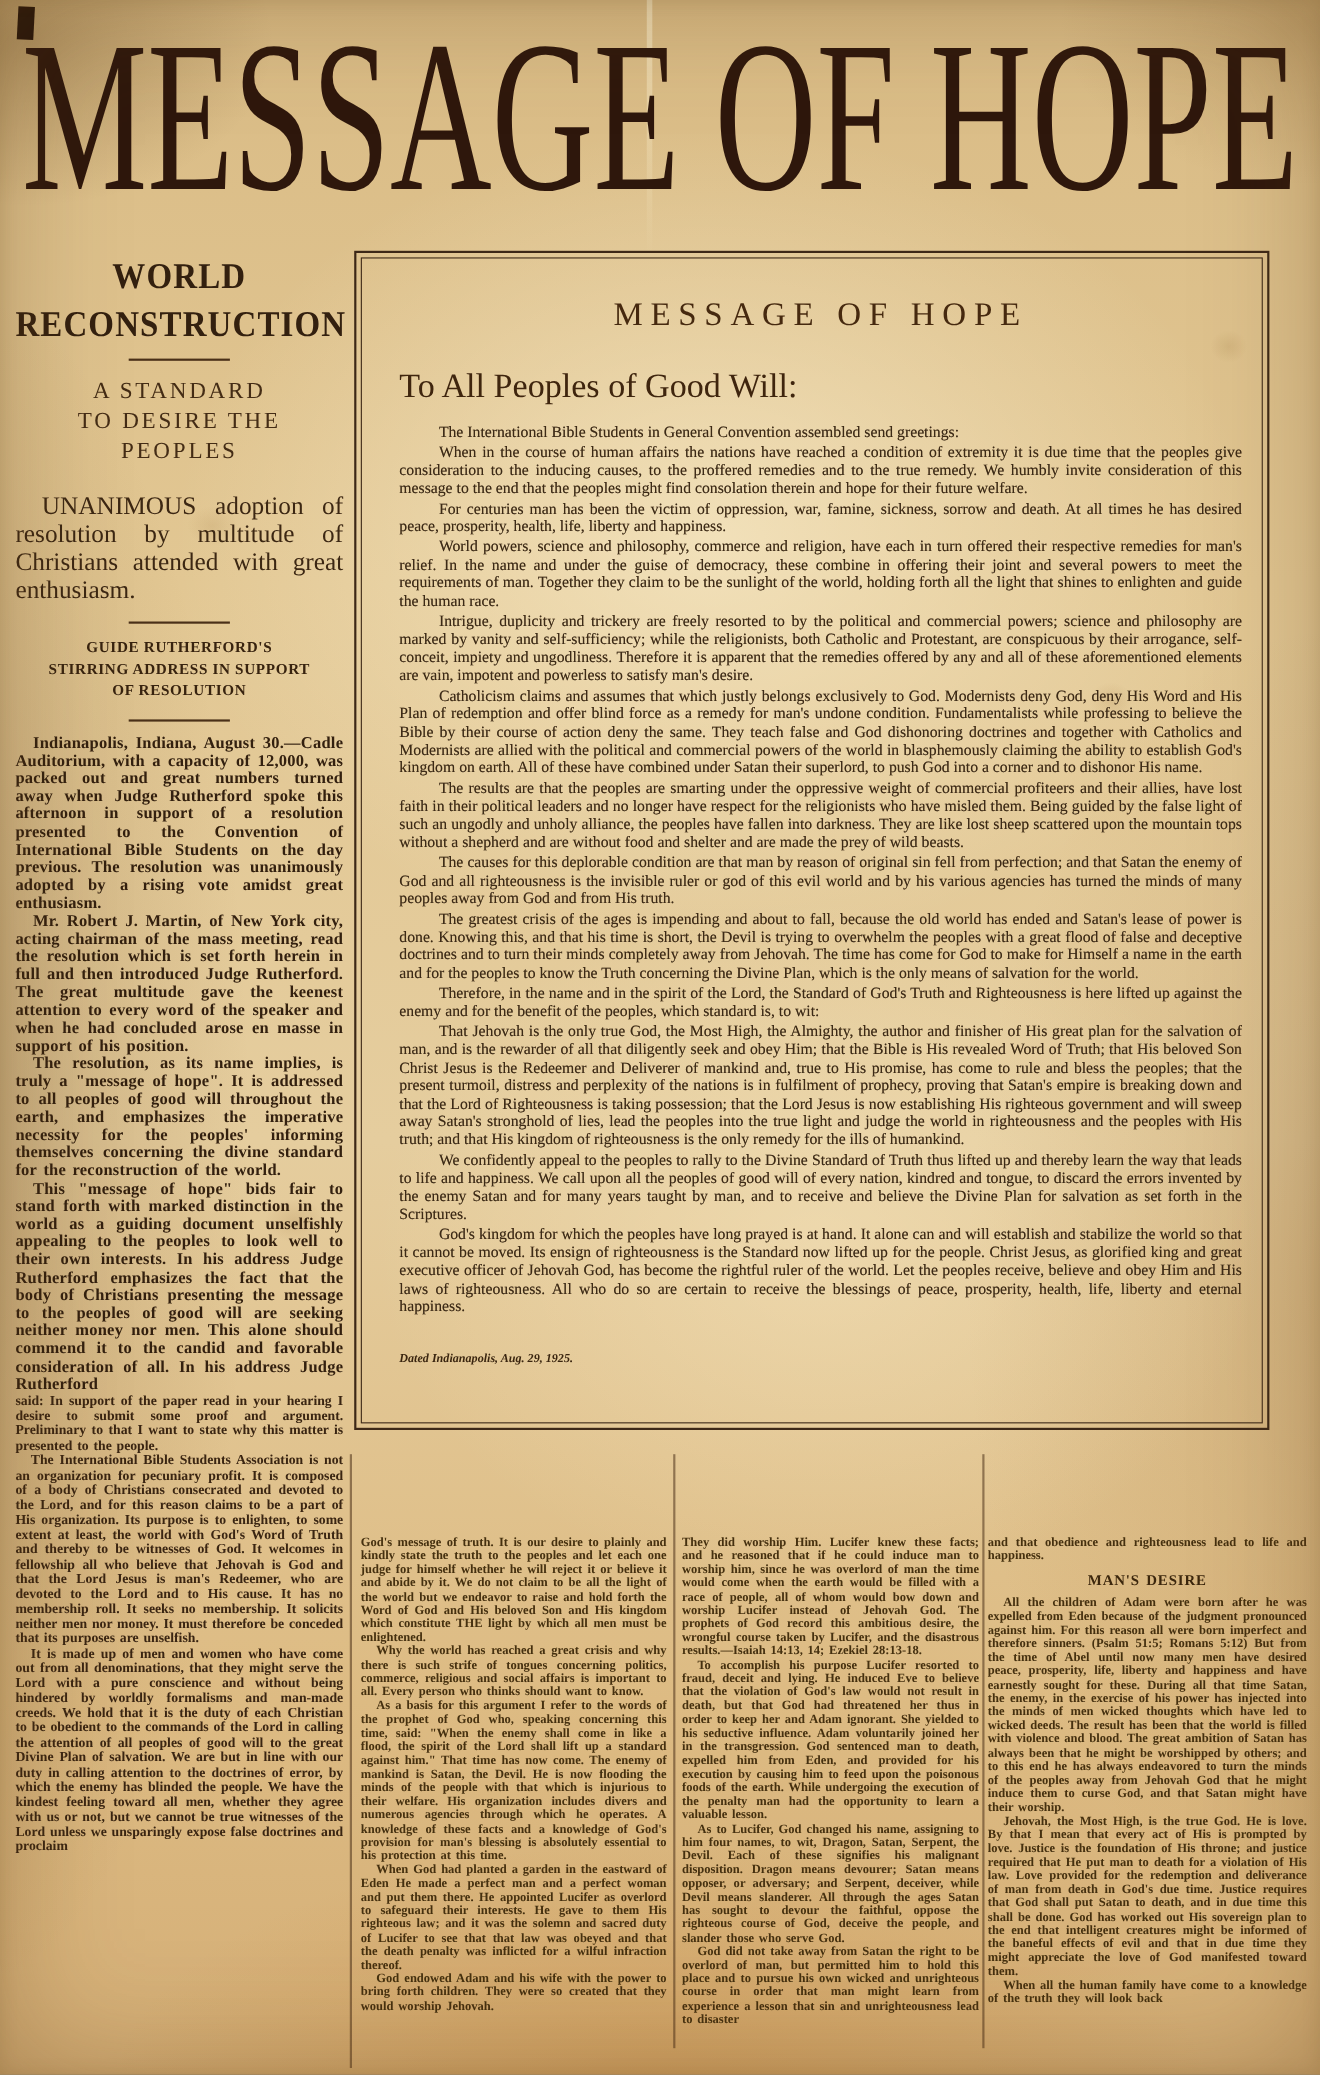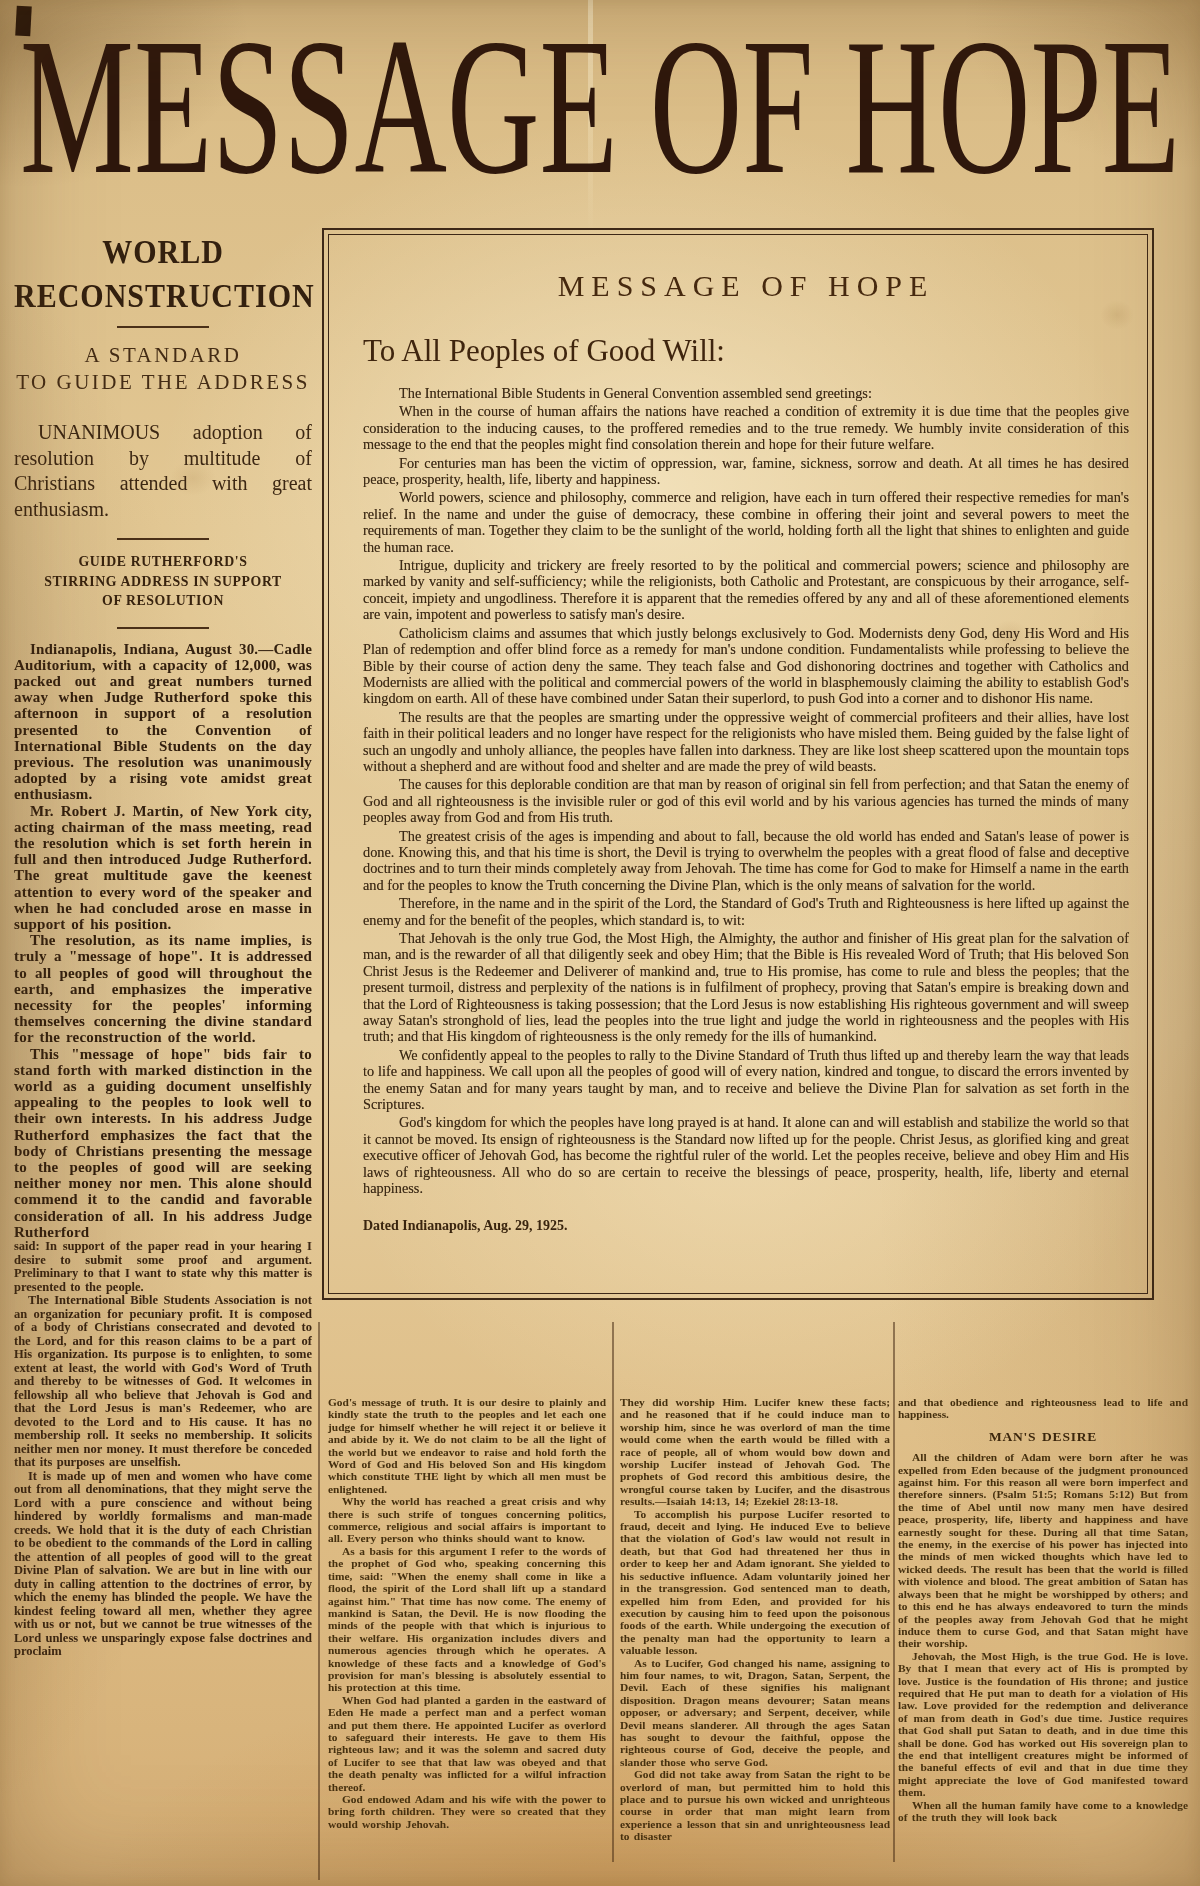--- a/index.html
+++ b/index.html
@@ -31,21 +31,21 @@
 
   .masthead{position:absolute;left:16px;top:12px;}
   .masthead text{font-family:"Liberation Serif","DejaVu Serif",serif;fill:#2e170c;}
 
   
   .left-col{position:absolute;left:14px;top:230px;width:298px;}
   .kicker{font-size:30px;font-weight:bold;text-align:center;line-height:40px;
     letter-spacing:1px;color:#33200f;transform:scaleY(1.1);transform-origin:top center;white-space:nowrap;}
   .rule{width:92px;border:0;border-top:2px solid #4a3018;margin:16px auto 12px;}
   .standfirst{font-size:21px;text-align:center;line-height:27px;letter-spacing:2.5px;color:#442c15;margin-top:14px;}
-  .deck{font-size:20px;line-height:25.5px;text-align:justify;text-indent:24px;
+  .deck{font-size:23px;line-height:25.5px;text-align:justify;text-indent:24px;
     margin:24px 0 0;color:#3c2713;word-spacing:1px;}
   .subhead{font-size:13.8px;font-weight:bold;text-align:center;line-height:19.5px;
     letter-spacing:.6px;color:#38230f;margin-top:4px;}
   .body-large{margin-top:10px;font-size:15px;line-height:16.2px;font-weight:bold;
     text-align:justify;color:#33200f;word-spacing:2px;letter-spacing:.2px;}
   .body-large p{margin:0;text-indent:16px;}
   .body-small{font-size:12.5px;line-height:13.5px;font-weight:bold;text-align:justify;
     color:#3a2512;word-spacing:1.2px;}
   .body-small p{margin:0;text-indent:14px;}
   .continuation > p:first-child{text-indent:0;}
@@ -56,21 +56,21 @@
   .res-inner{position:absolute;inset:4px;border:1px solid #3d2817;
     padding:20px 18px 0 34px;box-sizing:border-box;}
   .res-heading{margin:14px 0 0;font-size:30px;font-weight:normal;text-align:center;
     letter-spacing:7px;color:#46290f;}
   .salutation{margin-top:30px;font-size:31px;color:#3f250e;}
   .res-text{font-size:14.3px;line-height:16.4px;text-align:justify;color:#3c2a16;
     text-shadow:0 0 .5px rgba(60,40,20,.55);}
   .greeting{margin:16px 0 0;text-indent:36px;}
   .res-body{margin-top:2px;}
   .res-body p{margin:0 0 2px;text-indent:36px;}
-  .dated{margin:21px 0 0;font-size:14px;font-weight:bold;color:#3a250f;}
+  .dated{margin:32px 0 0;font-size:11px;font-weight:bold;font-style:italic;color:#3a250f;}
 
   
   .bcol{position:absolute;top:1396px;font-size:11.4px;line-height:12.4px;font-weight:bold;
     text-align:justify;color:#45300f;word-spacing:1.5px;}
   .bcol p{margin:0;text-indent:14px;}
   .col2{left:328px;width:278px;}
   .col3{left:620px;width:270px;}
   .col4{left:898px;width:290px;}
   .col-heading{margin:10px 0 8px;font-size:13.5px;text-align:center;letter-spacing:.8px;
     color:#3c270d;font-weight:bold;}
@@ -95,21 +95,21 @@
   </svg>
 
   <div class="left-col">
     <div class="kicker">
       <div>WORLD</div>
       <div>RECONSTRUCTION</div>
     </div>
     <hr class="rule">
     <div class="standfirst">
       <div>A STANDARD</div>
-      <div>TO GUIDE THE ADDRESS</div>
+      <div>TO DESIRE THE PEOPLES</div>
     </div>
     <p class="deck">UNANIMOUS adoption of resolution by multitude of Christians attended with great enthusiasm.</p>
     <hr class="rule">
     <div class="subhead">
       <div>GUIDE RUTHERFORD'S</div>
       <div>STIRRING ADDRESS IN SUPPORT</div>
       <div>OF RESOLUTION</div>
     </div>
     <hr class="rule">
     <div class="body-large">

